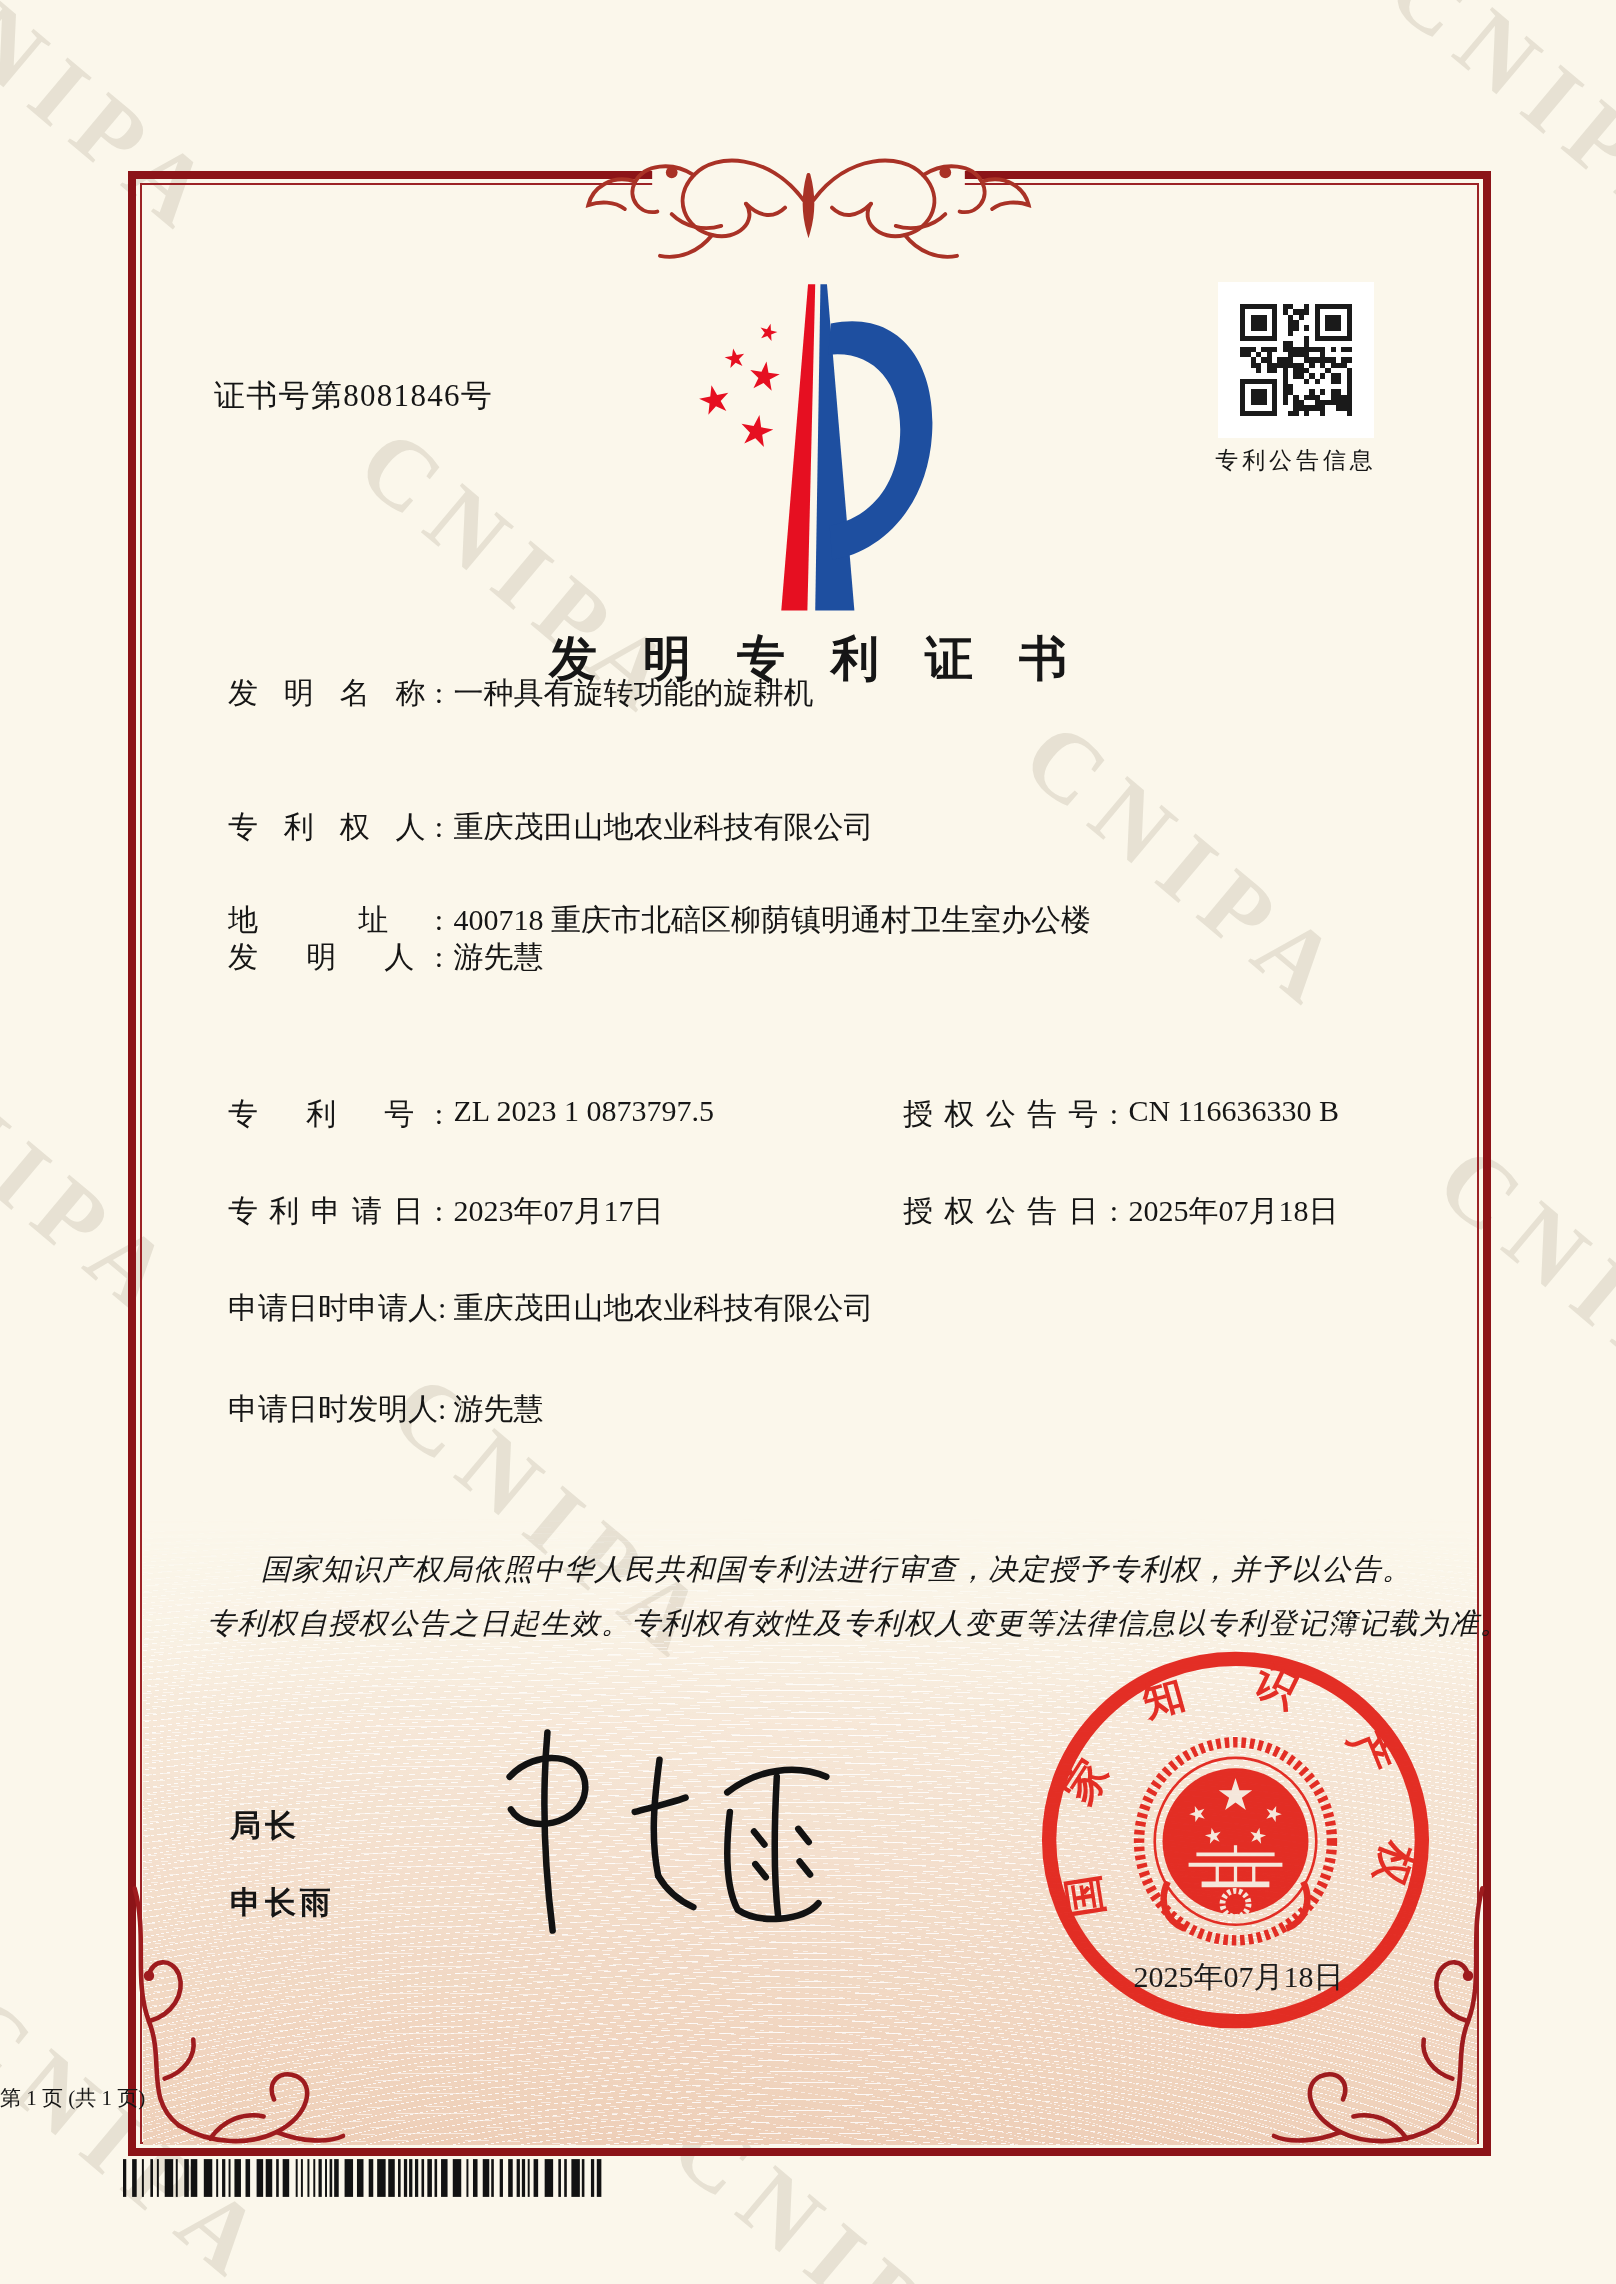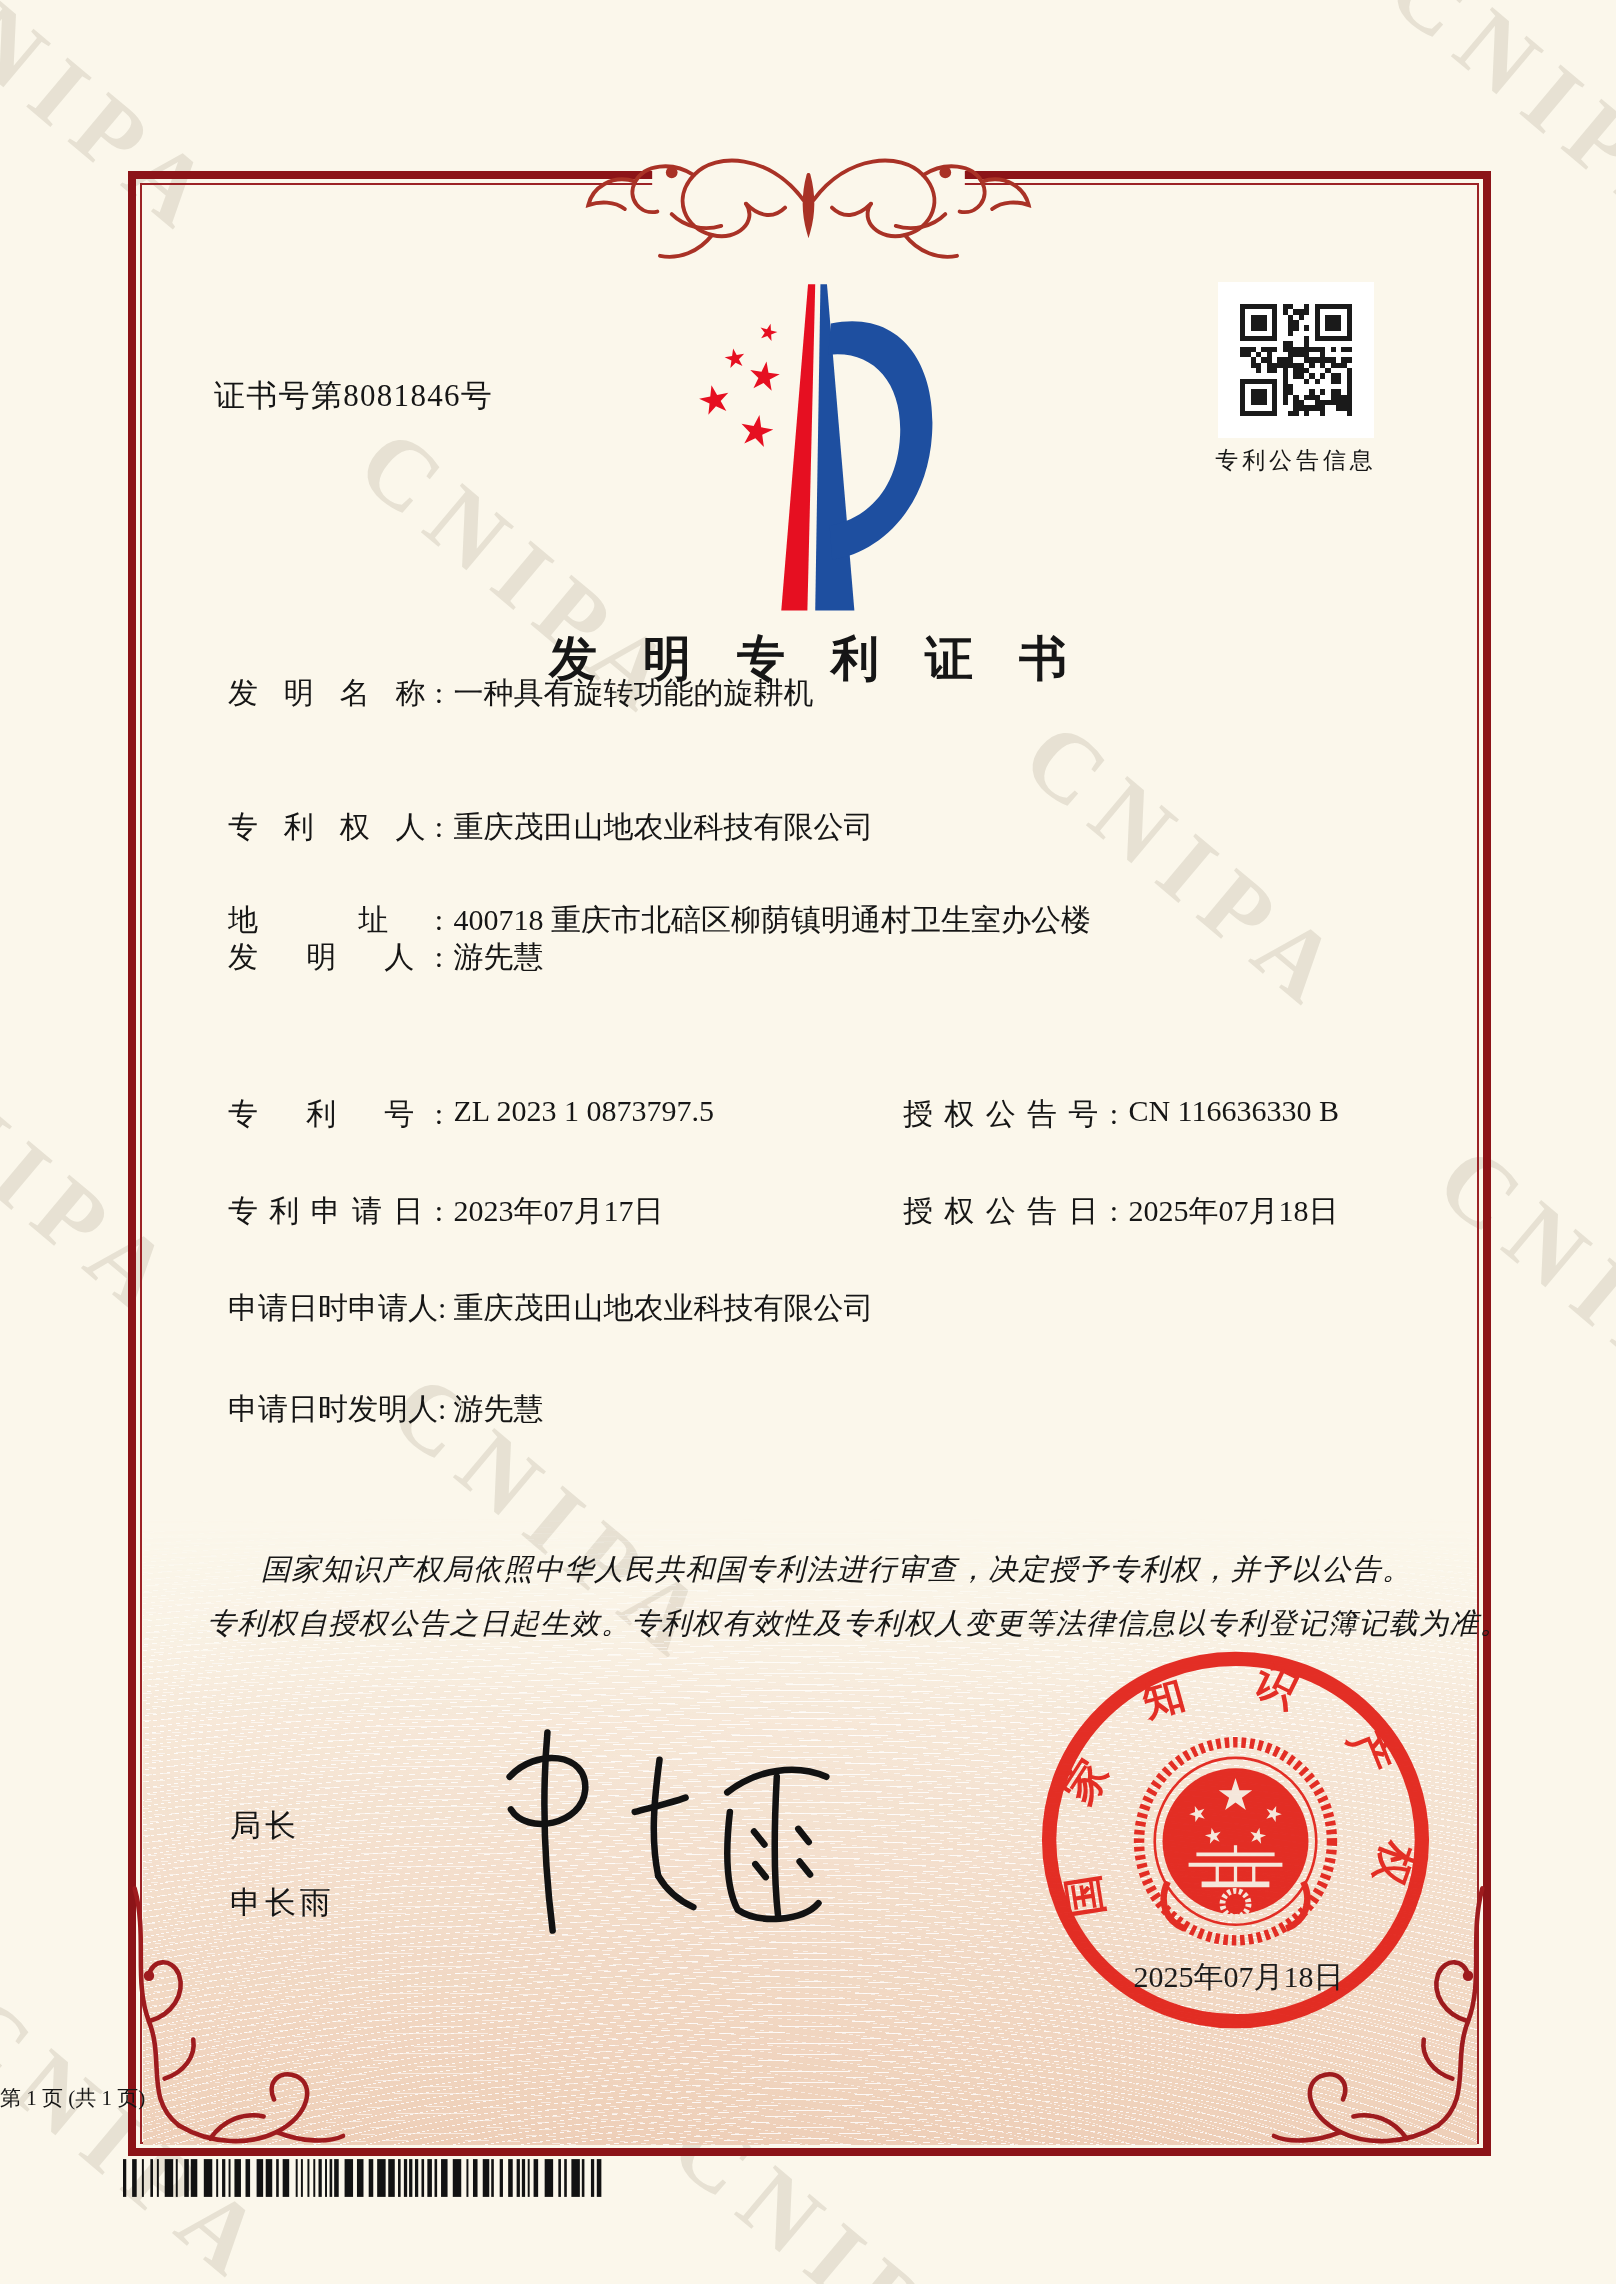--- a/index.html
+++ b/index.html
@@ -27,21 +27,21 @@
          font-weight:bold;letter-spacing:46px;text-indent:46px;}
   .qr-box{position:absolute;left:1218px;top:282px;width:156px;height:156px;background:#ffffff;}
   .qr-box svg{position:absolute;left:22px;top:22px;width:112px;height:112px;}
   .qr-caption{position:absolute;left:1172px;top:445px;width:248px;text-align:center;
               font-size:23px;letter-spacing:3.9px;}
   .row{position:absolute;font-size:30px;white-space:nowrap;}
   .lbl{display:inline-block;width:215px;text-align:justify;text-align-last:justify;vertical-align:top;}
   .val{margin-left:10.4px;text-align:center;}
   .statement{position:absolute;font-size:29px;letter-spacing:1.3px;white-space:nowrap;font-style:italic;}
   .officer{position:absolute;left:230px;font-family:"Liberation Sans","DejaVu Sans",sans-serif;
-           font-weight:normal;font-size:31px;letter-spacing:3.9px;}
+           font-weight:bold;font-size:31px;letter-spacing:3.9px;}
   .seal-date{position:absolute;left:1082px;top:1957px;width:313px;text-align:center;
              font-size:30px;color:#1c1c1c;z-index:5;}
   .footer-page{position:absolute;left:0;top:2084px;width:100%;text-align:left;font-size:21px;z-index:2;}
   .orn{position:absolute;z-index:3;pointer-events:none;}
   .seal-svg{position:absolute;left:1040px;top:1651px;z-index:4;opacity:0.94;}
   .sig-svg{position:absolute;left:464px;top:1714px;z-index:4;}
   .logo-svg{position:absolute;left:686px;top:279px;z-index:2;}
   .barcode-svg{position:absolute;left:123px;top:2159px;z-index:2;}
 </style>
 </head>

